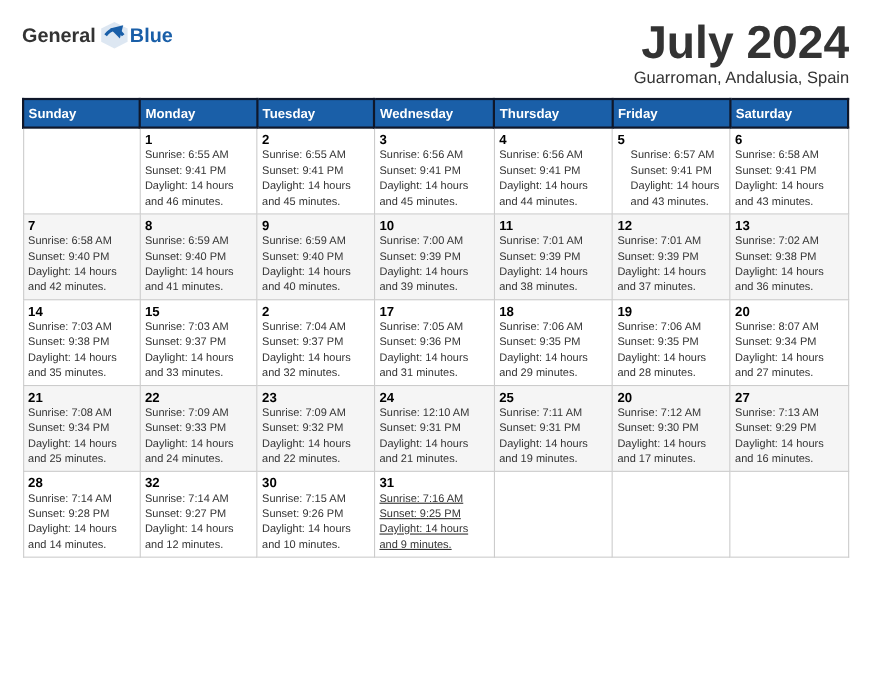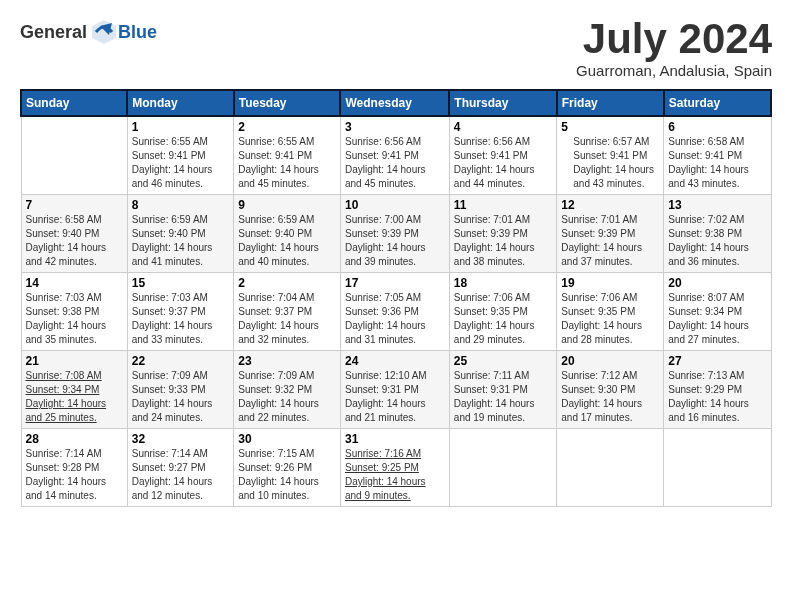--- a/index.html
+++ b/index.html
@@ -267,21 +267,21 @@
             <span class="day-num">20</span>
             <div class="day-info" style="white-space: pre-line;">Sunrise: 8:07 AM
 Sunset: 9:34 PM
 Daylight: 14 hours
 and 27 minutes.</div>
           </td>
         </tr>
         <tr>
           <td>
             <span class="day-num">21</span>
-            <div class="day-info" style="white-space: pre-line; text-decoration: underline;">Sunrise: 7:08 AM
+            <div class="day-info" style="white-space: pre-line;">Sunrise: 7:08 AM
 Sunset: 9:34 PM
 Daylight: 14 hours
 and 25 minutes.</div>
           </td>
           <td>
             <span class="day-num">22</span>
             <div class="day-info" style="white-space: pre-line;">Sunrise: 7:09 AM
 Sunset: 9:33 PM
 Daylight: 14 hours
 and 24 minutes.</div>

